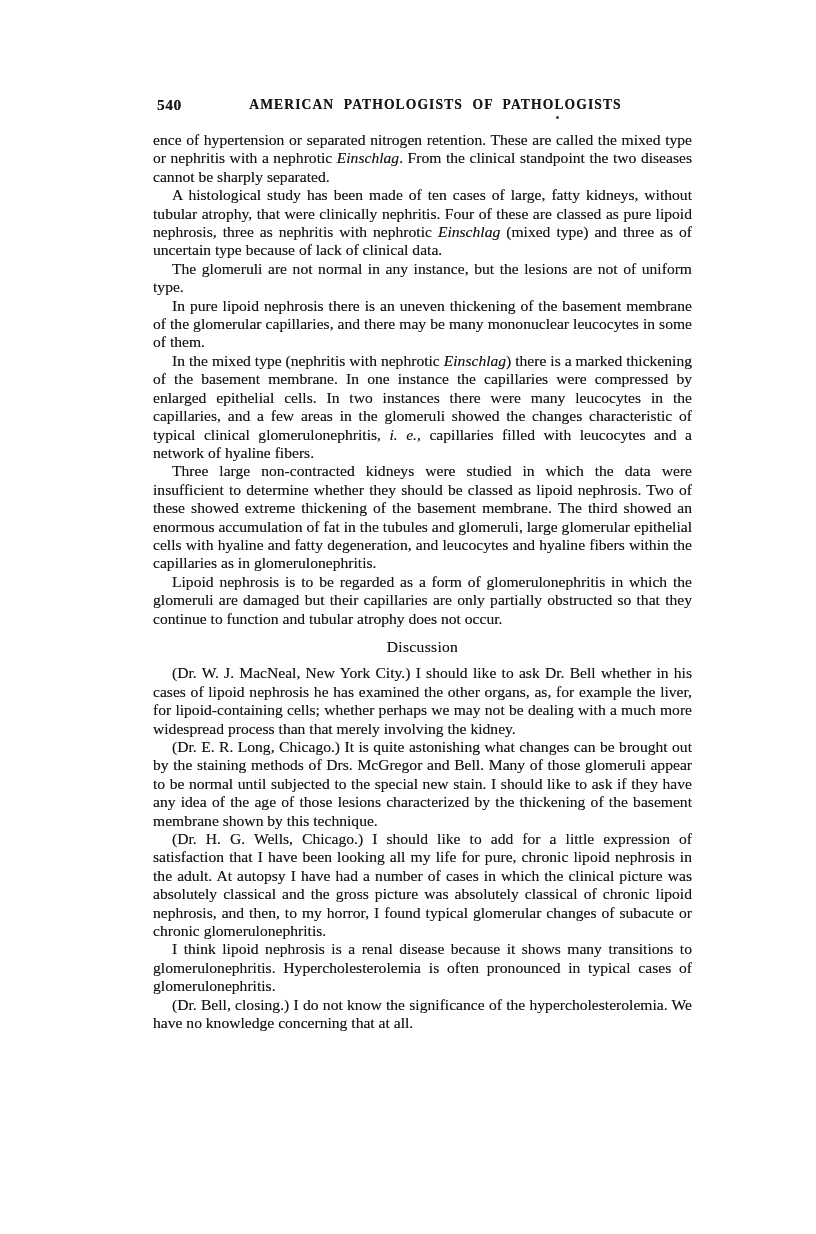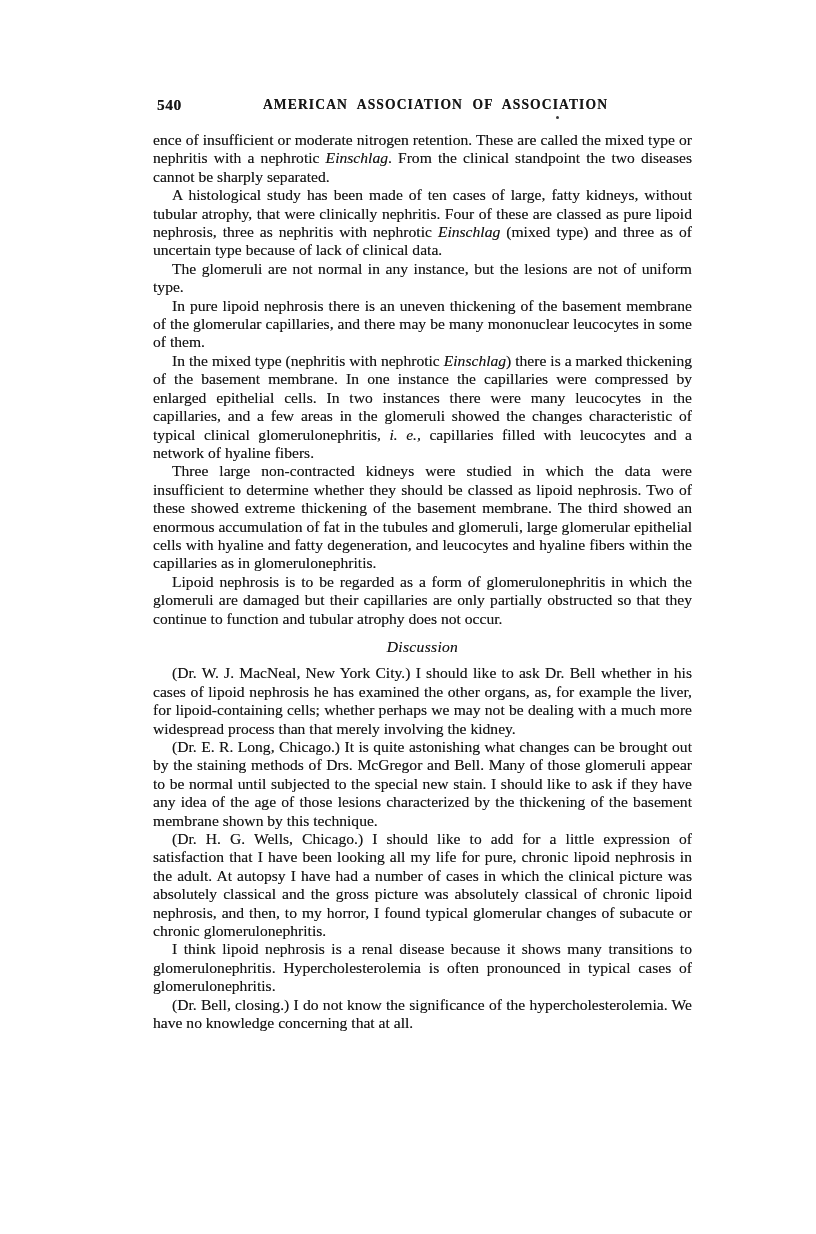--- a/index.html
+++ b/index.html
@@ -78,40 +78,39 @@
   }
   .em {
     font-style: italic;
     margin-top: 36px;
   }
   h3.discussion {
     margin: 10px 0 8px 0;
     padding: 0;
     font-size: 15.6px;
     font-weight: normal;
-    font-style: italic;
     text-align: center;
     text-indent: 0;
     letter-spacing: 0.3px;
   }
 </style>
 </head>
 <body>
 
 <div class="page">
 
   <div class="pagehead">
     <span class="pagenum">540</span>
-    <span class="journal">AMERICAN ASSOCIATION OF ASSOCIATION</span>
+    <span class="journal">AMERICAN PATHOLOGISTS OF PATHOLOGISTS</span>
     <span class="artifact-dot"></span>
   </div>
 
   <div class="textblock">
 
-    <p class="cont"><span>ence of insufficient or moderate nitrogen retention. These are called the mixed type or nephritis with a nephrotic </span><span class="em">Einschlag</span><span>. From the clinical standpoint the two diseases cannot be sharply separated.</span></p>
+    <p class="cont"><span>ence of hypertension or separated nitrogen retention. These are called the mixed type or nephritis with a nephrotic </span><span class="em">Einschlag</span><span>. From the clinical standpoint the two diseases cannot be sharply separated.</span></p>
 
     <p><span>A histological study has been made of ten cases of large, fatty kidneys, without tubular atrophy, that were clinically nephritis. Four of these are classed as pure lipoid nephrosis, three as nephritis with nephrotic </span><span class="em">Einschlag</span><span> (mixed type) and three as of uncertain type because of lack of clinical data.</span></p>
 
     <p><span>The glomeruli are not normal in any instance, but the lesions are not of uniform type.</span></p>
 
     <p><span>In pure lipoid nephrosis there is an uneven thickening of the basement membrane of the glomerular capillaries, and there may be many mononuclear leucocytes in some of them.</span></p>
 
     <p><span>In the mixed type (nephritis with nephrotic </span><span class="em">Einschlag</span><span>) there is a marked thickening of the basement membrane. In one instance the capillaries were compressed by enlarged epithelial cells. In two instances there were many leucocytes in the capillaries, and a few areas in the glomeruli showed the changes characteristic of typical clinical glomerulonephritis, </span><span class="em">i. e.,</span><span> capillaries filled with leucocytes and a network of hyaline fibers.</span></p>
 
     <p><span>Three large non-contracted kidneys were studied in which the data were insufficient to determine whether they should be classed as lipoid nephrosis. Two of these showed extreme thickening of the basement membrane. The third showed an enormous accumulation of fat in the tubules and glomeruli, large glomerular epithelial cells with hyaline and fatty degeneration, and leucocytes and hyaline fibers within the capillaries as in glomerulonephritis.</span></p>

